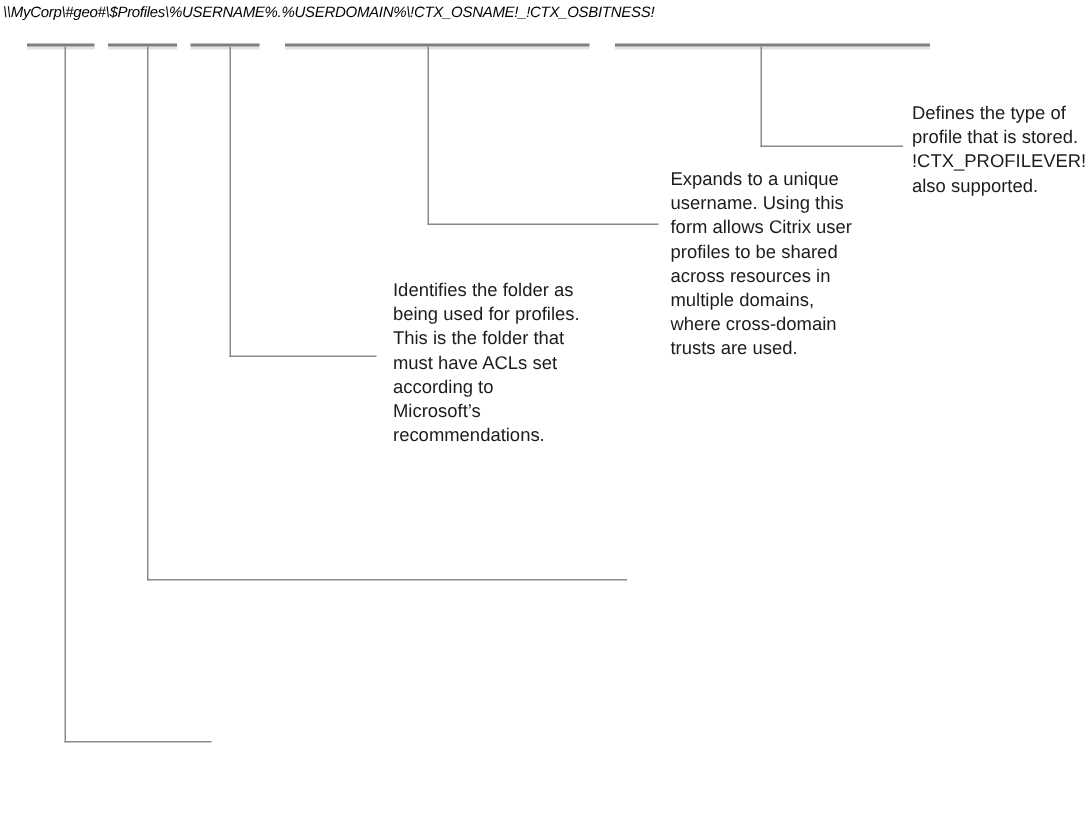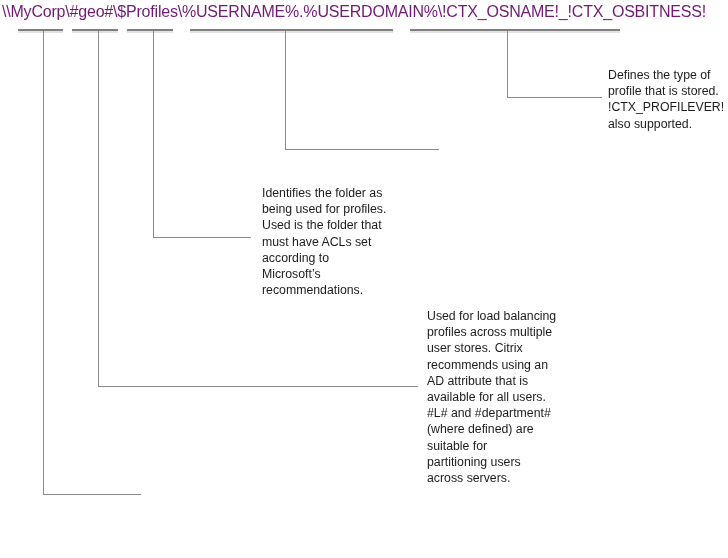--- a/index.html
+++ b/index.html
@@ -12,24 +12,25 @@
     width: 728px;
     height: 558px;
     background: #ffffff;
     overflow: hidden;
     font-family: "Liberation Sans", sans-serif;
   }
   .title {
     position: absolute;
     left: 2px;
     top: 3px;
-    font-size: 16px;
+    font-size: 10px;
     letter-spacing: -0.2px;
-    color: #701a75;
+    color: #000000;
     white-space: pre;
+    font-style: italic;
   }
   .bar {
     position: absolute;
     top: 29px;
     height: 2px;
     background: #7f7f7f;
     box-shadow: 0 2px 0 #e2e2e2;
   }
   .connector {
     position: absolute;
@@ -57,39 +58,36 @@
   <div class="bar" style="left:190px;width:203px"></div>
   <div class="bar" style="left:410px;width:210px"></div>
 
   <div class="connector" style="left:43px;top:31px;width:97px;height:463px"></div>
   <div class="connector" style="left:98px;top:31px;width:319px;height:355px"></div>
   <div class="connector" style="left:153px;top:31px;width:97px;height:206px"></div>
   <div class="connector" style="left:285px;top:31px;width:153px;height:118px"></div>
   <div class="connector" style="left:507px;top:31px;width:94px;height:66px"></div>
 
 
-  <div class="note" style="left:427px;top:308px">Used for load balancing
-profiles across multiple
-user stores. Citrix
-recommends using an
-AD attribute that is
-available for all users.
-#L# and #department#
-(where defined) are
-suitable for
-partitioning users
-across servers.</div>
 
   <div class="note" style="left:262px;top:185px">Identifies the folder as
 being used for profiles.
-Used is the folder that
+This is the folder that
 must have ACLs set
 according to
 Microsoft’s
 recommendations.</div>
 
+  <div class="note" style="left:447px;top:111px">Expands to a unique
+username. Using this
+form allows Citrix user
+profiles to be shared
+across resources in
+multiple domains,
+where cross-domain
+trusts are used.</div>
 
   <div class="note" style="left:608px;top:67px">Defines the type of
 profile that is stored.
 !CTX_PROFILEVER! Is
 also supported.</div>
 
 </div>
 
 </body></html>

